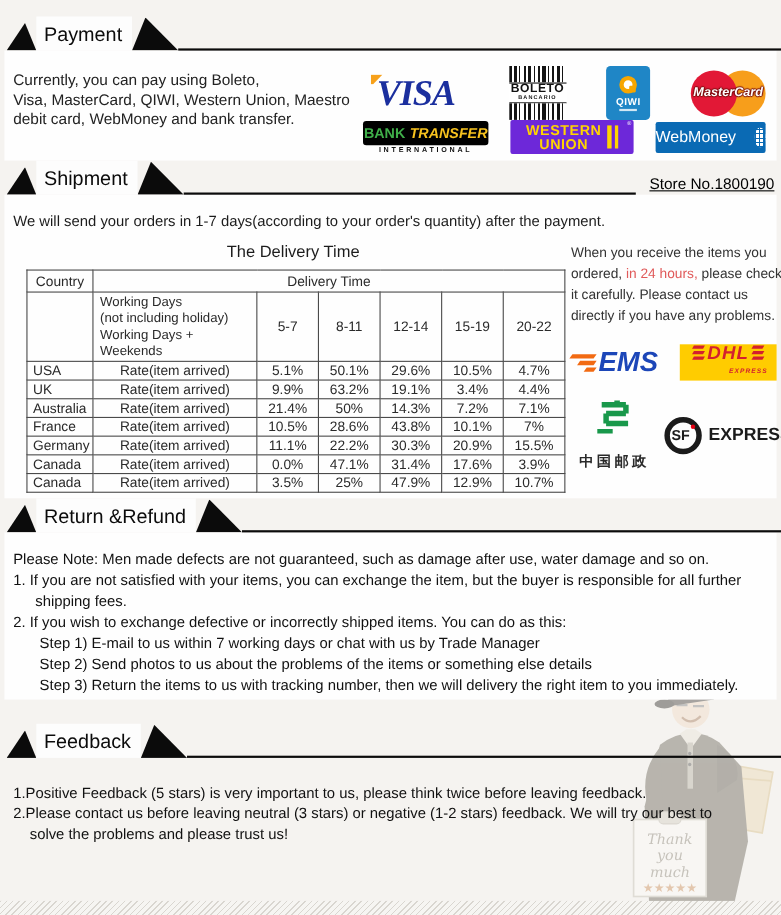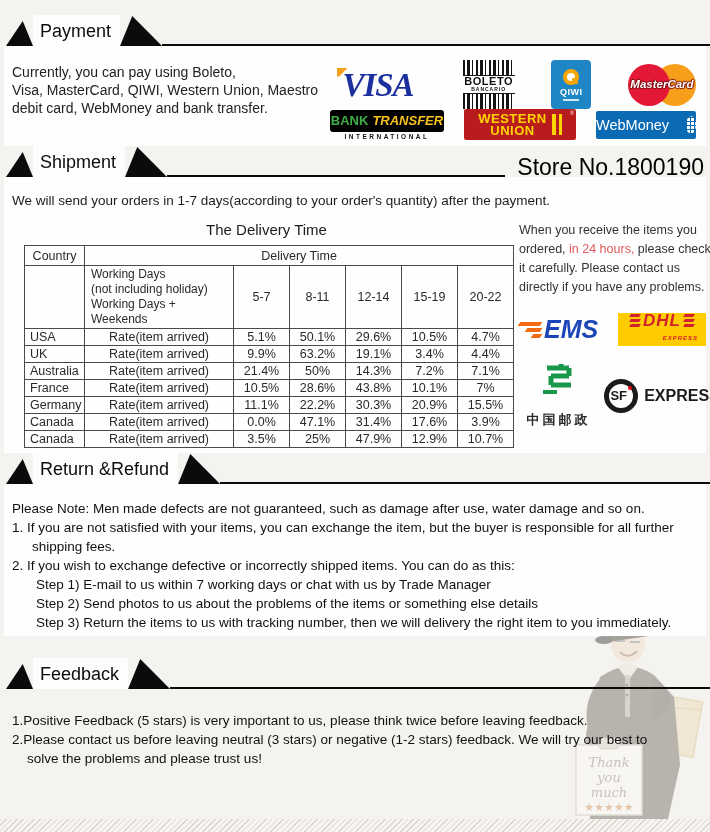--- a/index.html
+++ b/index.html
@@ -12,21 +12,21 @@
     overflow: hidden;
   }
   .page { position: relative; width: 710px; height: 832px; padding-top: 15px; }
 
   
   .sec-header { display: flex; align-items: flex-end; padding-left: 6px; height: 31px; position: relative; z-index: 3; }
   .tri-l { width: 27px; height: 25px; background: #0b0b0b; clip-path: polygon(62% 0, 100% 100%, 0 100%); flex: 0 0 auto; }
   .sec-label { background: #fdfdfd; font-size: 18px; color: #0b0b0b; padding: 3px 9px 2px 7px; line-height: 26px; white-space: nowrap; }
   .tri-r { width: 42px; height: 30px; background: #0b0b0b; clip-path: polygon(29% 0, 100% 100%, 0 100%); flex: 0 0 auto; }
   .rule { flex: 1; height: 2px; background: #0b0b0b; }
-  .store-no { font-size: 23px; color: #000; padding: 0 6px 0 12px; line-height: 19px; white-space: nowrap; }
+  .store-no { font-size: 14px; color: #000; padding: 0 6px 0 12px; line-height: 19px; white-space: nowrap; text-decoration: underline; }
 
   
   .panel { background: #fefefe; margin: 0 4px; position: relative; }
 
   
   .pay-panel { display: flex; padding: 12px 10px 10px 8px; height: 100px; }
   .pay-text { width: 312px; font-size: 14px; line-height: 18px; padding-top: 5px; color: #222; }
   .pay-logos { flex: 1; display: flex; flex-direction: column; justify-content: space-between; padding: 2px 0 4px 6px; }
   .pay-row { display: flex; align-items: center; justify-content: space-between; }
 
@@ -57,21 +57,21 @@
   .mc-word { position: absolute; z-index: 2; width: 100%; top: 14px; text-align: center; color: #fff; font-style: italic; font-weight: bold; font-size: 11.5px; text-shadow: 0 1px 1px #7a1010, 0 -1px 1px #7a1010, 1px 0 1px #7a1010, -1px 0 1px #7a1010; }
 
   
   .logo-bt { width: 114px; text-align: center; }
   .bt-box { background: #000; border-radius: 3px; display: flex; align-items: baseline; justify-content: center; gap: 4px; padding: 3px 4px 4px; }
   .bt-bank { color: #3fae49; font-weight: 900; font-size: 13px; }
   .bt-transfer { color: #f7c21e; font-weight: 900; font-style: italic; font-size: 13px; }
   .bt-intl { font-size: 6.5px; font-weight: bold; letter-spacing: 2.5px; color: #111; margin-top: 1px; }
 
   
-  .logo-wu { width: 112px; height: 31px; background: #b91c1c; display: flex; align-items: center; justify-content: center; gap: 5px; border-radius: 2px; position: relative; }
+  .logo-wu { width: 112px; height: 31px; background: #6d28d9; display: flex; align-items: center; justify-content: center; gap: 5px; border-radius: 2px; position: relative; }
   .wu-words { text-align: center; color: #ffd400; font-weight: 900; font-size: 13px; line-height: 12px; letter-spacing: 0.5px; }
   .wu-bars { display: flex; gap: 3px; align-items: center; }
   .wu-bars i { display: block; width: 4px; height: 21px; background: #ffd400; }
   .wu-bars i:last-child { width: 3px; }
   .wu-reg { position: absolute; top: 1px; right: 2px; color: #fff; font-size: 5px; }
 
   
   .logo-wm { width: 100px; height: 28px; background: #0a6ab4; border-radius: 2px; display: flex; align-items: center; justify-content: center; gap: 17px; }
   .wm-word { color: #fff; font-size: 14.5px; font-weight: 500; }
   .wm-globe { width: 18px; height: 18px; border-radius: 50%; background-color: #fff; background-image: repeating-linear-gradient(0deg, #0a6ab4 0 1px, transparent 1px 4px), repeating-linear-gradient(90deg, #0a6ab4 0 1px, transparent 1px 4px); }

